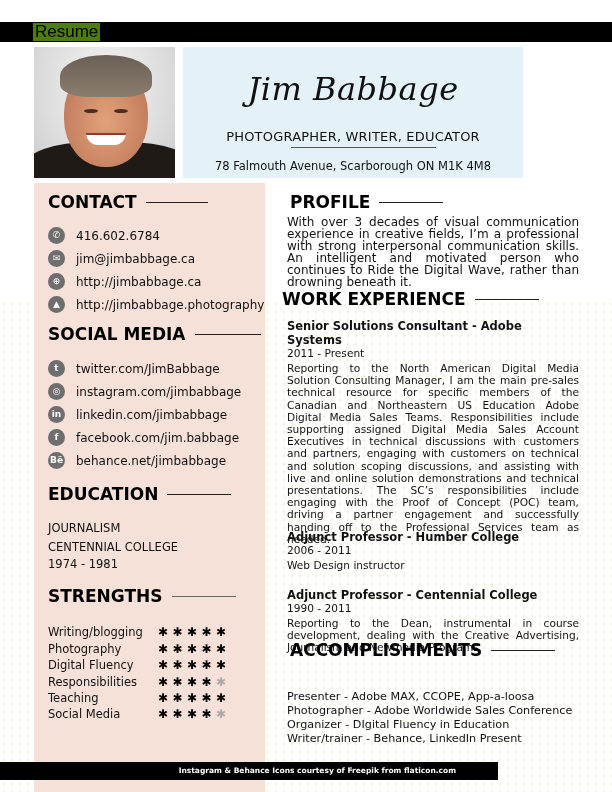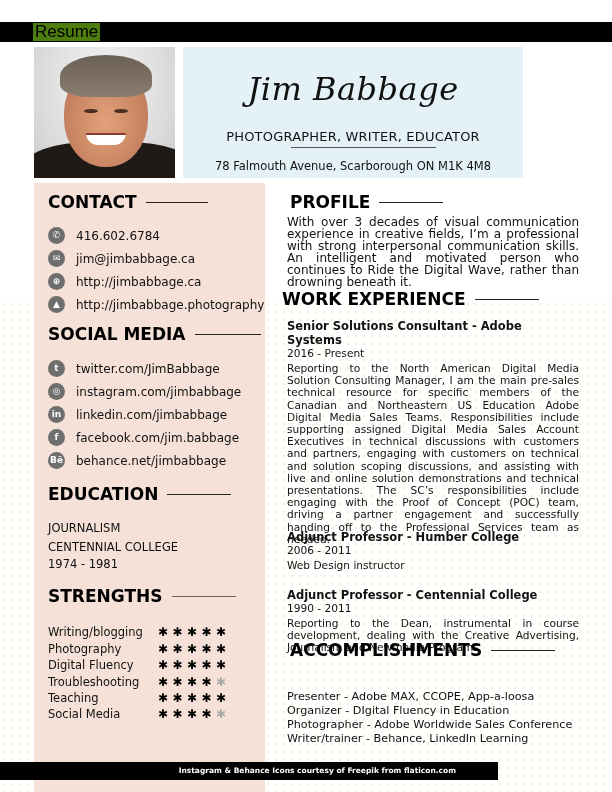--- a/index.html
+++ b/index.html
@@ -203,21 +203,21 @@
     <span class="label">Digital Fluency</span>
     <span class="stars">
         <span class="star">✱</span>
         <span class="star">✱</span>
         <span class="star">✱</span>
         <span class="star">✱</span>
         <span class="star">✱</span>
       </span>
   </div>
   <div class="strength-row">
-    <span class="label">Troubleshooting</span>
+    <span class="label">Responsibilities</span>
     <span class="stars">
         <span class="star">✱</span>
         <span class="star">✱</span>
         <span class="star">✱</span>
         <span class="star">✱</span>
         <span class="star off">✱</span>
       </span>
   </div>
   <div class="strength-row">
     <span class="label">Teaching</span>
@@ -246,40 +246,40 @@
   <span class="rule" style="width:64px"></span>
 </div>
 <div class="main para" style="top:216px;">With over 3 decades of visual communication experience in creative fields, I’m a professional with strong interpersonal communication skills. An intelligent and motivated person who continues to Ride the Digital Wave, rather than drowning beneath it.</div>
 
 <div class="section-title" style="left:282px; top:289px;">
   <span>WORK EXPERIENCE</span>
   <span class="rule" style="width:64px"></span>
 </div>
 <div class="main" style="top:319px;">
   <div class="job-title">Senior Solutions Consultant - Adobe Systems</div>
-  <div class="job-dates">2016 - Present</div>
+  <div class="job-dates">2011 - Present</div>
   <div class="job-desc" style="margin-top:2px">Reporting to the North American Digital Media Solution Consulting Manager, I am the main pre-sales technical resource for specific members of the Canadian and Northeastern US Education Adobe Digital Media Sales Teams. Responsibilities include supporting assigned Digital Media Sales Account Executives in technical discussions with customers and partners, engaging with customers on technical and solution scoping discussions, and assisting with live and online solution demonstrations and technical presentations. The SC’s responsibilities include engaging with the Proof of Concept (POC) team, driving a partner engagement and successfully handing off to the Professional Services team as needed.</div>
 </div>
 <div class="main" style="top:530px;">
   <div class="job-title">Adjunct Professor - Humber College</div>
   <div class="job-dates">2006 - 2011</div>
   <div class="job-desc" style="margin-top:2px">Web Design instructor</div>
 </div>
 <div class="main" style="top:582px;margin-top:6px;">
   <div class="job-title">Adjunct Professor - Centennial College</div>
   <div class="job-dates">1990 - 2011</div>
   <div class="job-desc" style="margin-top:2px">Reporting to the Dean, instrumental in course development, dealing with the Creative Advertising, Journalism and Newmedia Programs</div>
 </div>
 
 <div class="section-title" style="left:290px; top:640px;">
   <span>ACCOMPLISHMENTS</span>
   <span class="rule" style="width:64px"></span>
 </div>
 <div class="main" style="top:690px;">
   <div class="acc-item">Presenter - Adobe MAX, CCOPE, App-a-loosa</div>
+  <div class="acc-item">Photographer - Adobe Worldwide Sales Conference</div>
   <div class="acc-item">Organizer - DIgital Fluency in Education</div>
-  <div class="acc-item">Photographer - Adobe Worldwide Sales Conference</div>
-  <div class="acc-item">Writer/trainer - Behance, LinkedIn Learning</div>
+  <div class="acc-item">Writer/trainer - Behance, LinkedIn Present</div>
 </div>
 
 <div class="footer-bar">
   <span class="footer-text">Instagram &amp; Behance Icons courtesy of Freepik from flaticon.com</span>
 </div>
 
 </body></html>

